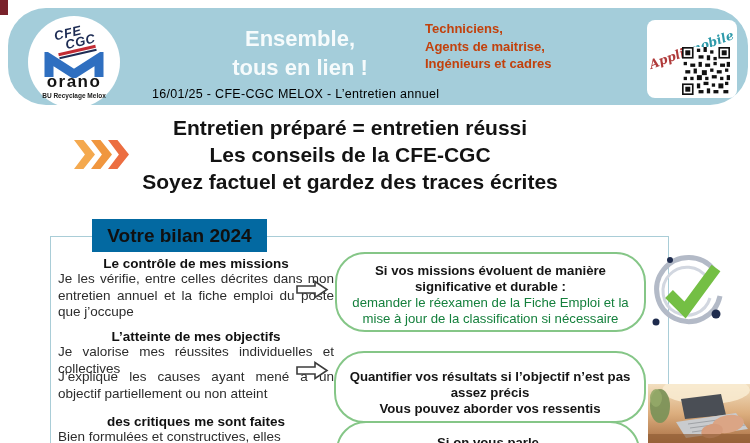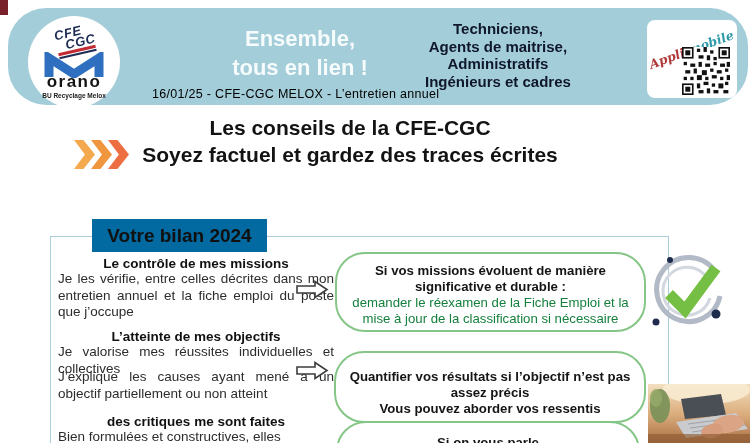--- a/index.html
+++ b/index.html
@@ -28,21 +28,21 @@
     font-weight:bold;font-size:17px;color:#141414;letter-spacing:1.5px;}
   .logo-bu{position:absolute;left:0;bottom:9px;width:100%;text-align:center;
     font-weight:bold;font-size:6.5px;color:#20201f;}
 
   
   .slogan{left:172px;top:24px;width:256px;text-align:center;color:#f6fbfc;
     font-weight:bold;font-size:22px;line-height:29px;}
   .date-line{left:152px;top:87px;color:#000000;font-size:12.5px;letter-spacing:0.3px;}
 
   
-  .audience{left:425px;top:20px;color:#0f172a;font-weight:bold;font-size:15px;line-height:17.5px;text-align:center;}
+  .audience{left:425px;top:20px;color:#c2410c;font-weight:bold;font-size:13px;line-height:17.5px;}
 
   
   .qr-box{left:647px;top:20px;width:90px;height:78px;background:#ffffff;border-radius:8px;}
   .qr-label{position:absolute;left:0px;top:22px;transform:rotate(-20deg);
     font-family:"DejaVu Serif", serif;font-style:italic;font-weight:bold;font-size:12.5px;white-space:nowrap;}
   .qr-label .w1{color:#b03a3a;}
   .qr-label .w2{color:#2e9aaa;}
   .qr-svg{position:absolute;right:3px;bottom:3px;}
 
   
@@ -99,21 +99,20 @@
 <div class="abs slogan">
   <div>Ensemble,</div>
   <div>tous en lien !</div>
 </div>
 
 <div class="abs date-line">16/01/25 - CFE-CGC MELOX - L’entretien annuel</div>
 
 <div class="abs audience">
   <div>Techniciens,</div>
   <div>Agents de maitrise,</div>
-  <div>Administratifs</div>
   <div>Ingénieurs et cadres</div>
 </div>
 
 <div class="abs qr-box">
   <div class="qr-label">
     <span class="w1">Appli</span>
     <span class="w2">mobile</span>
   </div>
   <svg class="qr-svg" width="56" height="48" viewBox="0 0 29 29">
     <rect x="0" y="0" width="29" height="29" fill="#ffffff"></rect>
@@ -166,20 +165,21 @@
   </svg>
 </div>
 
 <div class="abs chevrons">
   <div class="chev" style="background:#f4a94f"></div>
   <div class="chev" style="background:#f0963f"></div>
   <div class="chev" style="background:#ec6e41"></div>
 </div>
 
 <div class="abs headline">
+  <div>Entretien préparé = entretien réussi</div>
   <div>Les conseils de la CFE-CGC</div>
   <div>Soyez factuel et gardez des traces écrites</div>
 </div>
 
 <div class="abs content-box"></div>
 <div class="abs bilan-label">Votre bilan 2024</div>
 
 <div class="abs col-h" style="top:256px">Le contrôle de mes missions</div>
 <div class="abs col-p" style="top:271px">Je les vérifie, entre celles décrites dans mon entretien annuel et la fiche emploi du poste que j’occupe</div>
 

